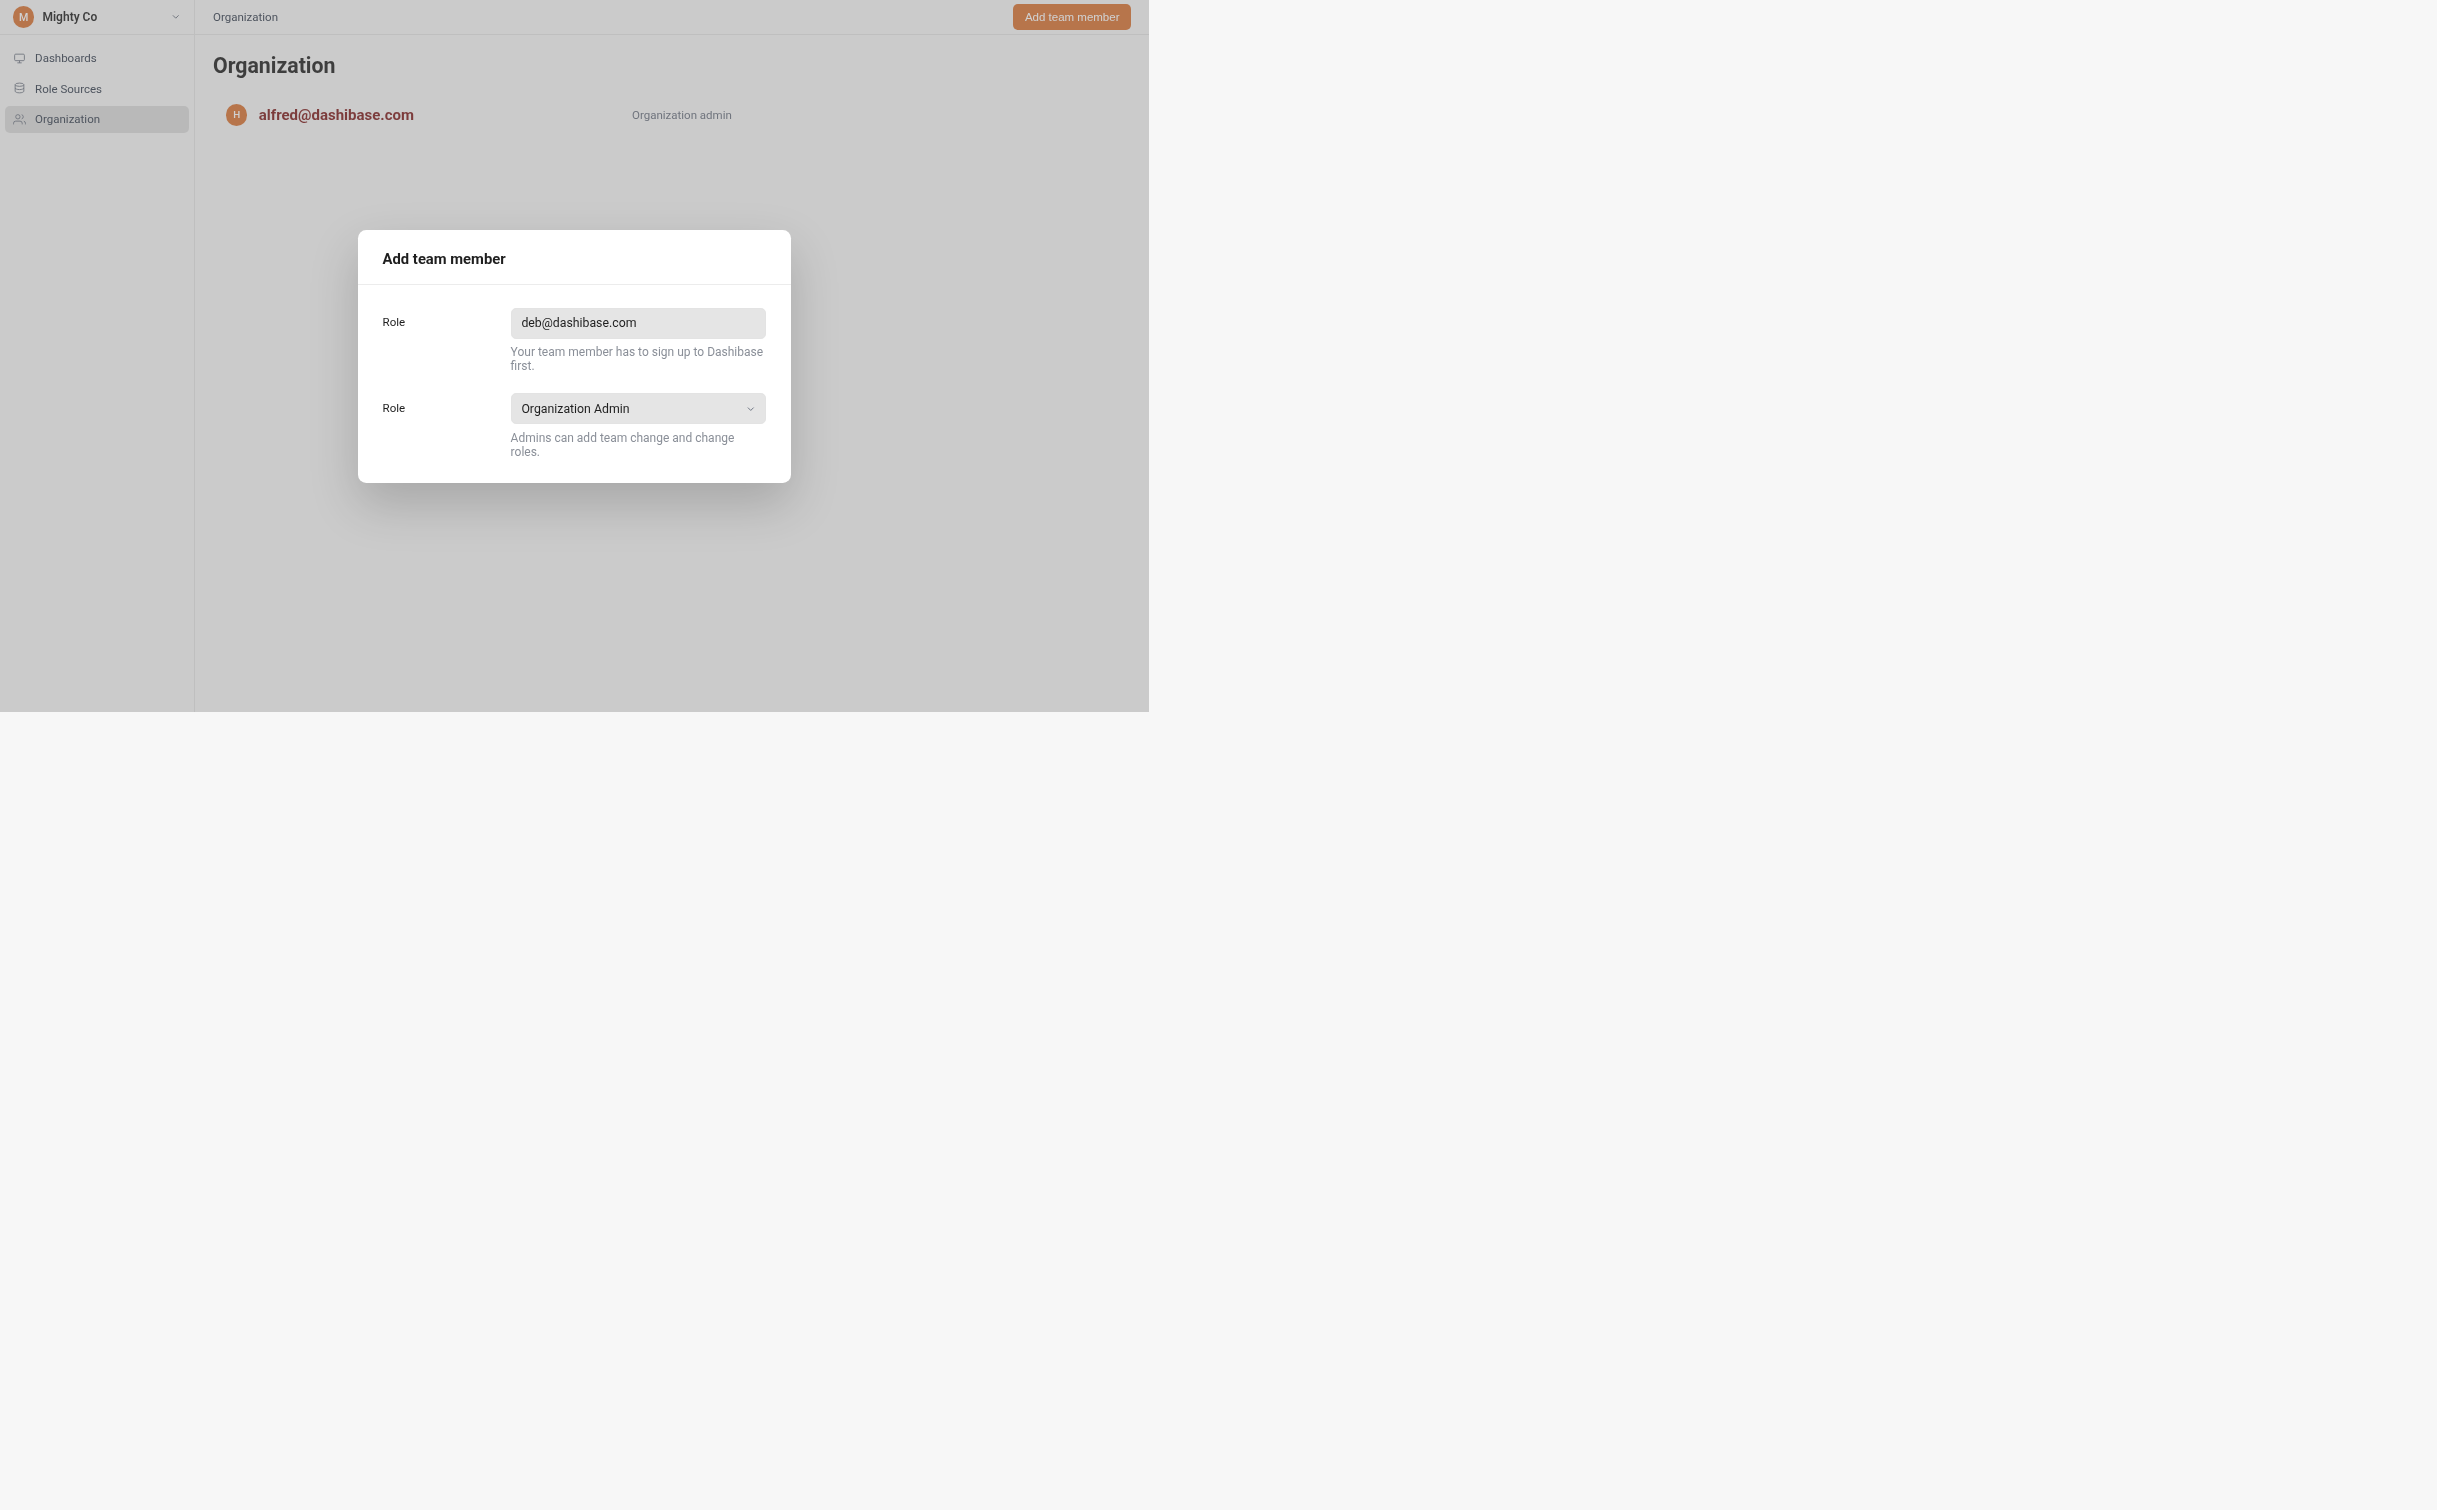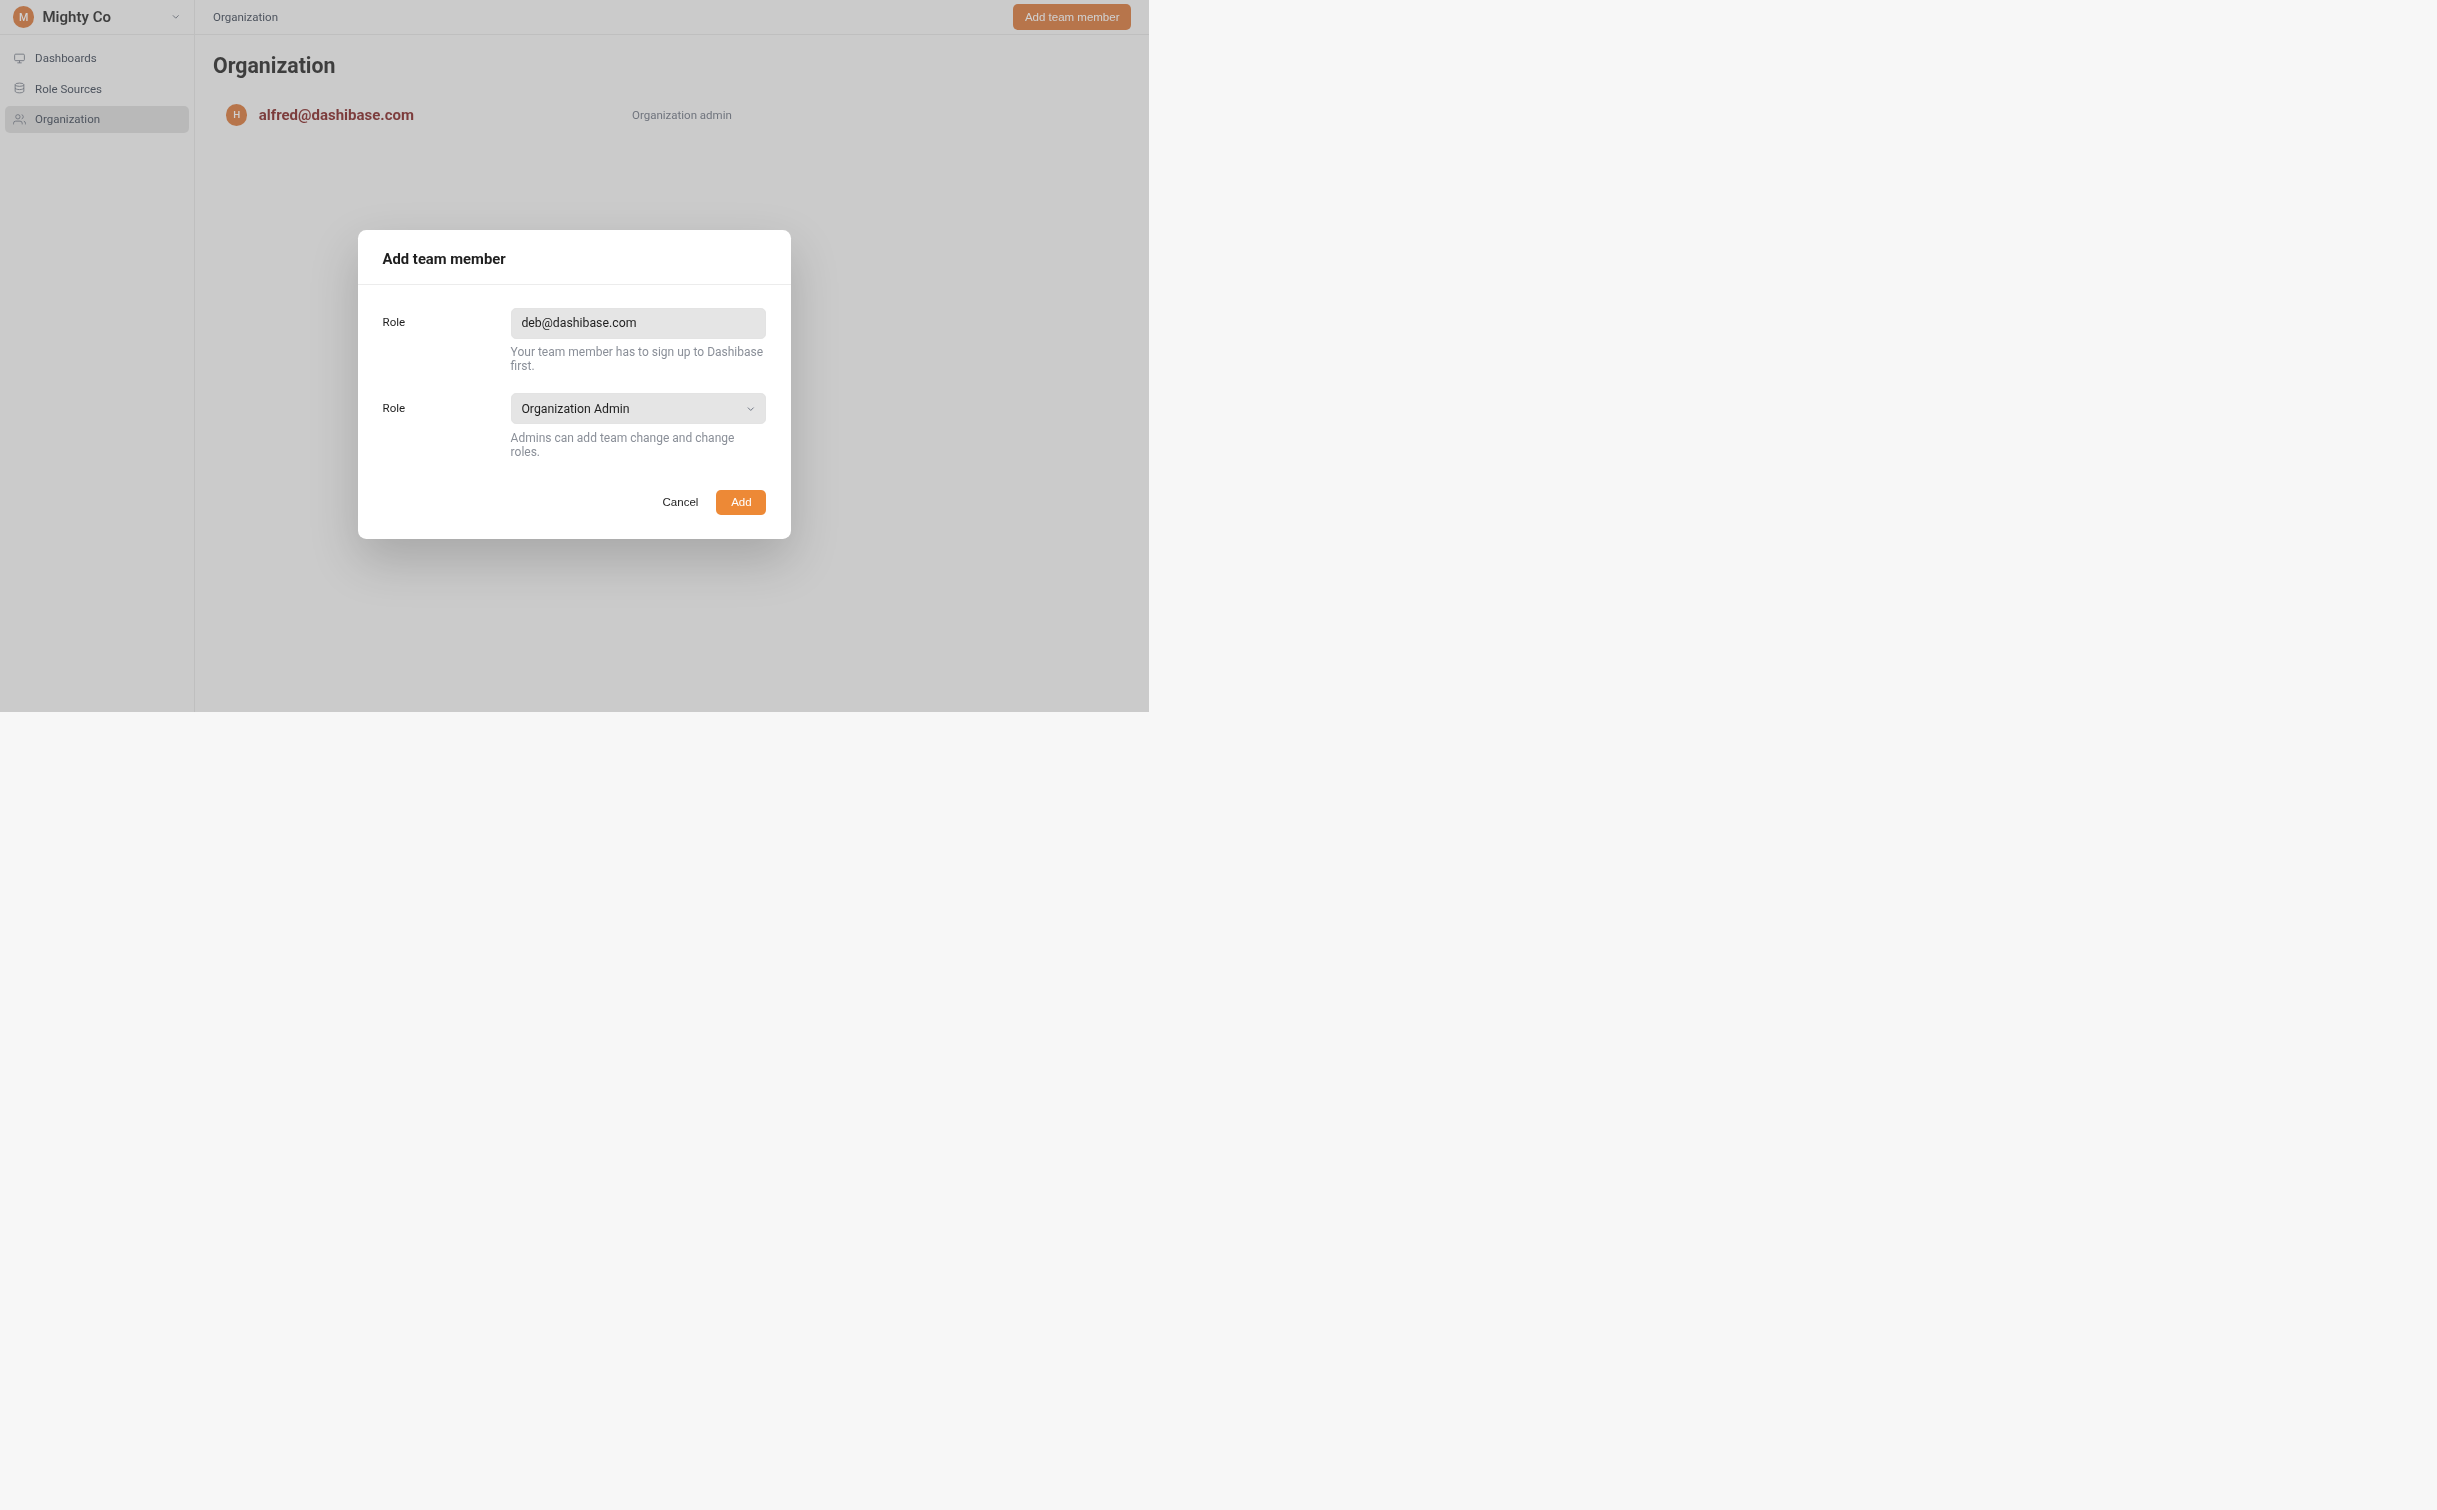--- a/index.html
+++ b/index.html
@@ -39,21 +39,21 @@
       border-radius: 50%;
       background: #d97434;
       color: #fff;
       display: flex;
       align-items: center;
       justify-content: center;
       font-size: 10.7px;
       font-weight: 500;
     }
     .org-name {
-      font-size: 15px;
+      font-size: 12px;
       font-weight: 600;
       flex: 1;
     }
     .chevron-icon {
       width: 11.5px;
       height: 11.5px;
       stroke: #6b7280;
       stroke-width: 2;
       fill: none;
     }
@@ -345,19 +345,15 @@
           <div class="select-wrap">
             <button class="select" type="button">Organization Admin</button>
             <svg class="chevron-icon select-chevron" viewBox="0 0 24 24">
                 <polyline points="6 9 12 15 18 9"></polyline>
               </svg>
           </div>
           <div class="hint">Admins can add team change and change roles.</div>
         </div>
       </div>
     </div>
-    <div class="modal-footer">
-      <button class="btn-secondary">Cancel</button>
-      <button class="btn-add">Add</button>
-    </div>
   </div>
 </div>
 
 
 </body></html>

